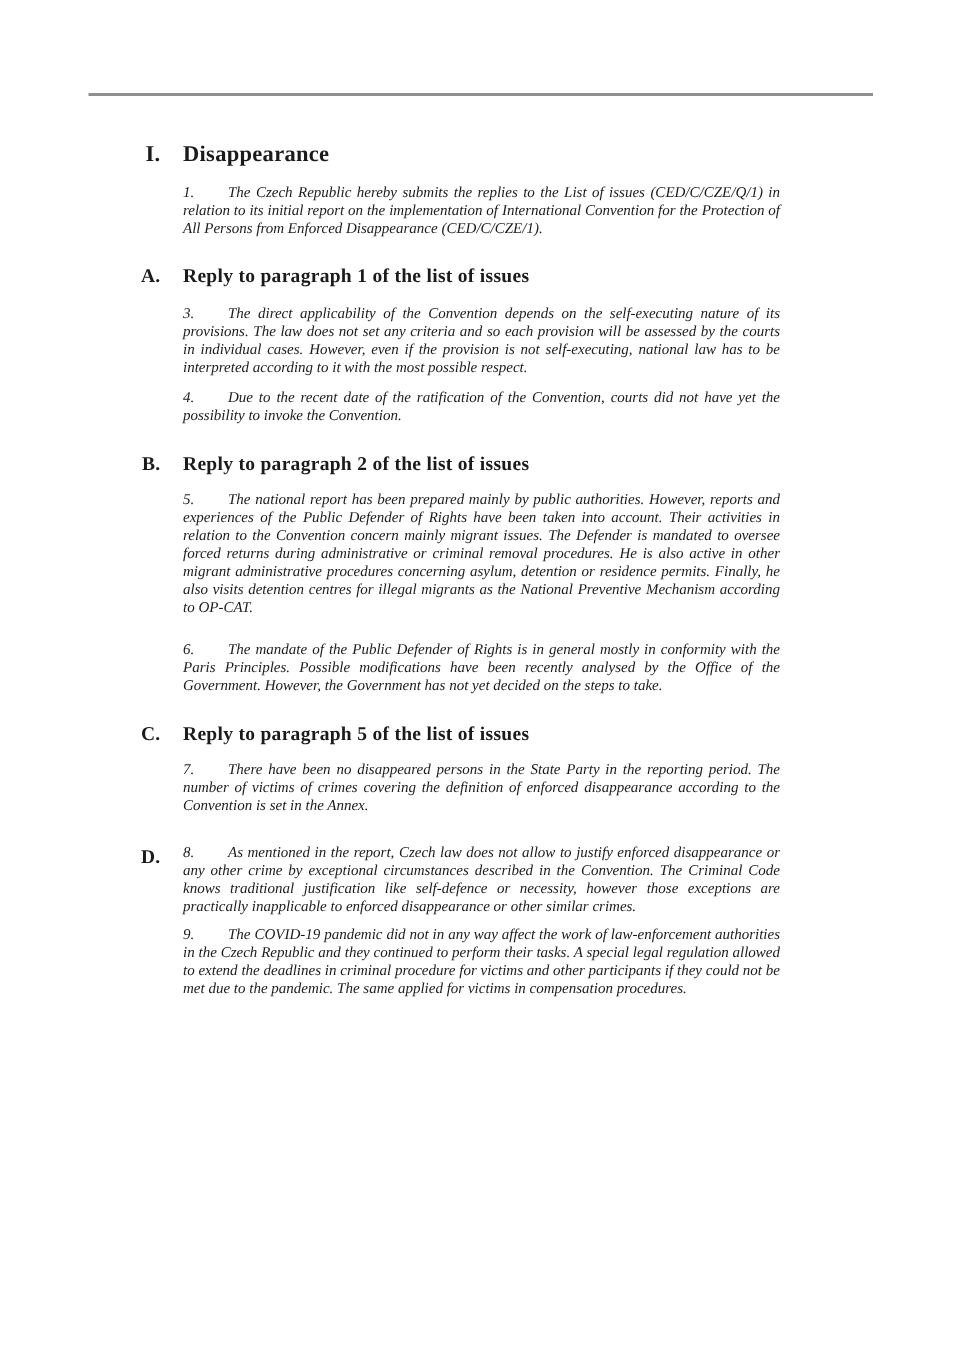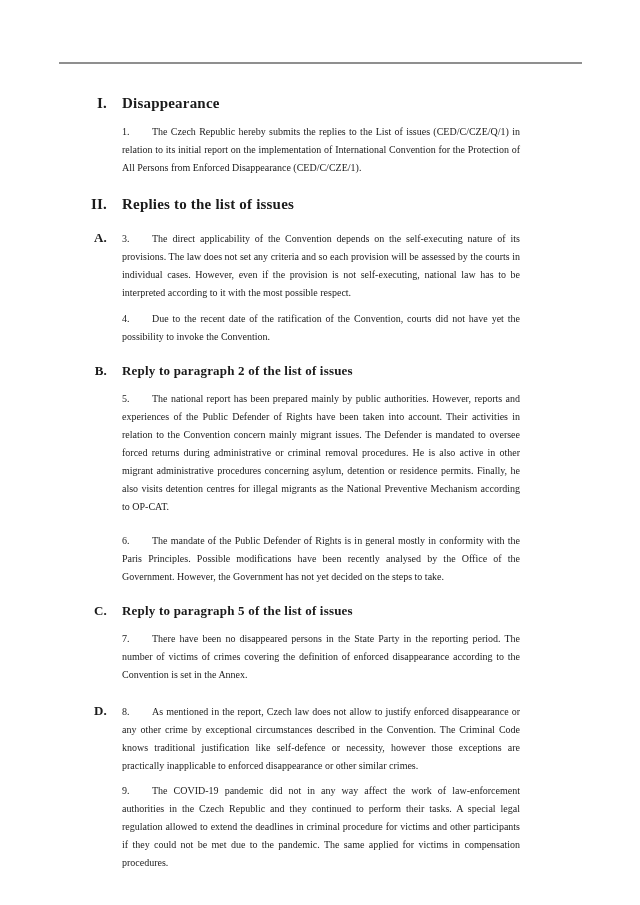--- a/index.html
+++ b/index.html
@@ -37,40 +37,40 @@
     font-size: 13px; line-height: 15px;
     font-weight: bold;
     letter-spacing: 0.2px;
   }
   .hnum {
     position: absolute;
     left: -62px; width: 47px;
     text-align: right;
   }
   p.body-para {
-    font-size: 10px; line-height: 18px;
+    font-size: 10px; line-height: 12px;
     text-align: justify;
+    font-style: italic;
   }
   .pnum { display: inline-block; width: 30px; }
 </style>
 </head>
 <body>
 
 <div class="page">
   <div class="header-rule"></div>
 
   <div class="content">
 
     <h1 class="doc-h1" style="margin-top:31px"><span class="hnum">I.</span><span>Disappearance</span></h1>
 
     <p class="body-para" style="margin-top:11px"><span class="pnum">1.</span><span>The Czech Republic hereby submits the replies to the List of issues (CED/C/CZE/Q/1) in relation to its initial report on the implementation of International Convention for the Protection of All Persons from Enforced Disappearance (CED/C/CZE/1).</span></p>
 
-    <h1 class="doc-h1" style="margin-top:19px"><span class="hnum">II.</span><span>Replies to the list of issues</span></h1>
 
-    <h2 class="doc-h2" style="margin-top:17px"><span class="hnum">A.</span></h2>
+    <h2 class="doc-h2" style="margin-top:17px"><span class="hnum">A.</span><span>Reply to paragraph 1 of the list of issues</span></h2>
 
     <p class="body-para" style="margin-top:13px"><span class="pnum">3.</span><span>The direct applicability of the Convention depends on the self-executing nature of its provisions. The law does not set any criteria and so each provision will be assessed by the courts in individual cases. However, even if the provision is not self-executing, national law has to be interpreted according to it with the most possible respect.</span></p>
 
     <p class="body-para" style="margin-top:8px"><span class="pnum">4.</span><span>Due to the recent date of the ratification of the Convention, courts did not have yet the possibility to invoke the Convention.</span></p>
 
     <h2 class="doc-h2" style="margin-top:17px"><span class="hnum">B.</span><span>Reply to paragraph 2 of the list of issues</span></h2>
 
     <p class="body-para" style="margin-top:12px"><span class="pnum">5.</span><span>The national report has been prepared mainly by public authorities. However, reports and experiences of the Public Defender of Rights have been taken into account. Their activities in relation to the Convention concern mainly migrant issues. The Defender is mandated to oversee forced returns during administrative or criminal removal procedures. He is also active in other migrant administrative procedures concerning asylum, detention or residence permits. Finally, he also visits detention centres for illegal migrants as the National Preventive Mechanism according to OP-CAT.</span></p>
 
     <p class="body-para" style="margin-top:16px"><span class="pnum">6.</span><span>The mandate of the Public Defender of Rights is in general mostly in conformity with the Paris Principles. Possible modifications have been recently analysed by the Office of the Government. However, the Government has not yet decided on the steps to take.</span></p>

